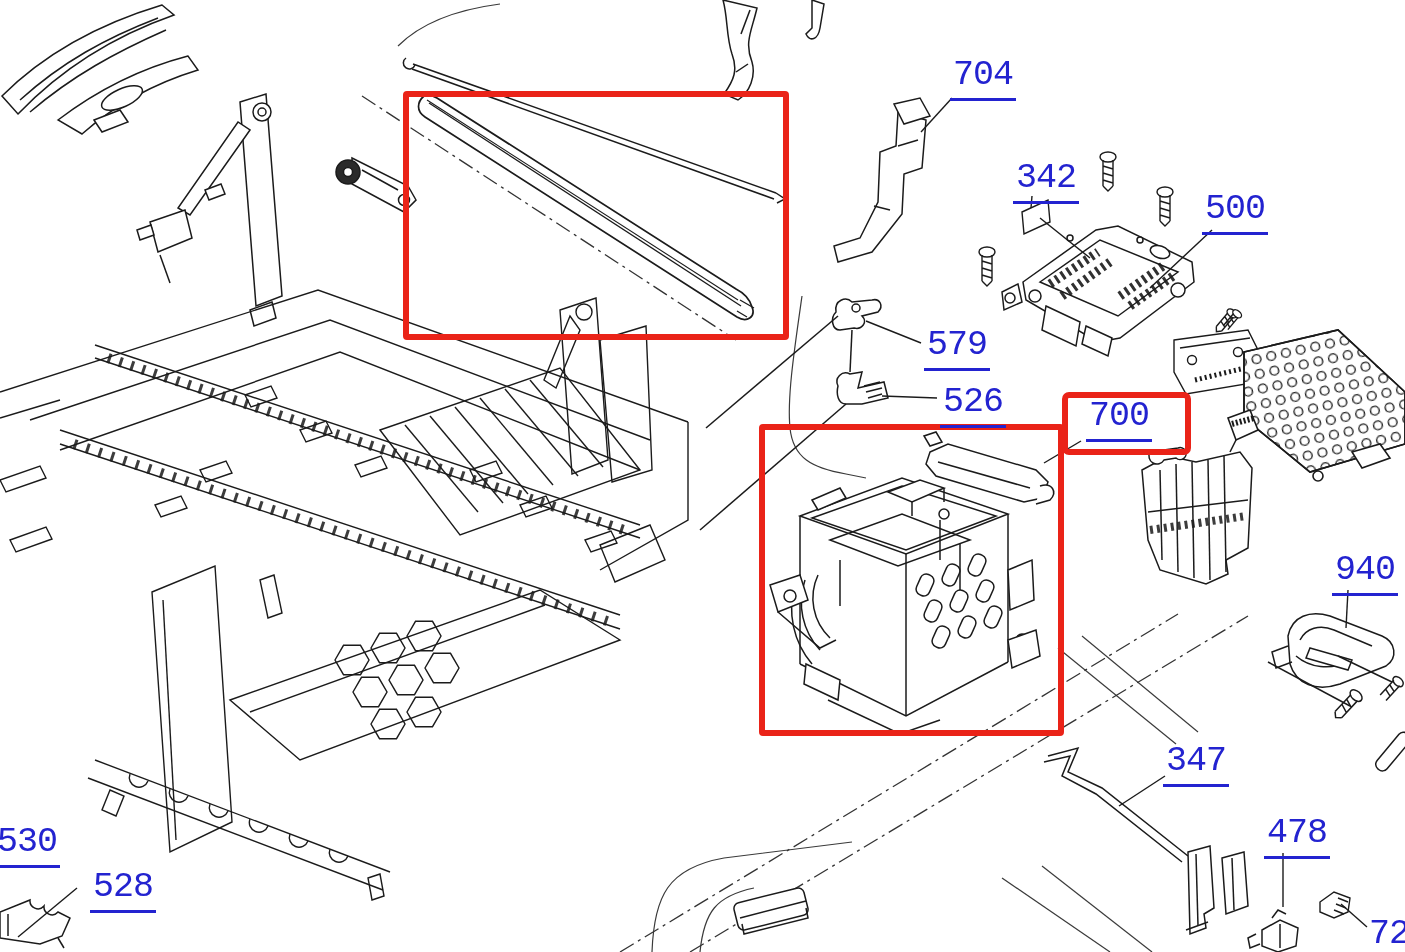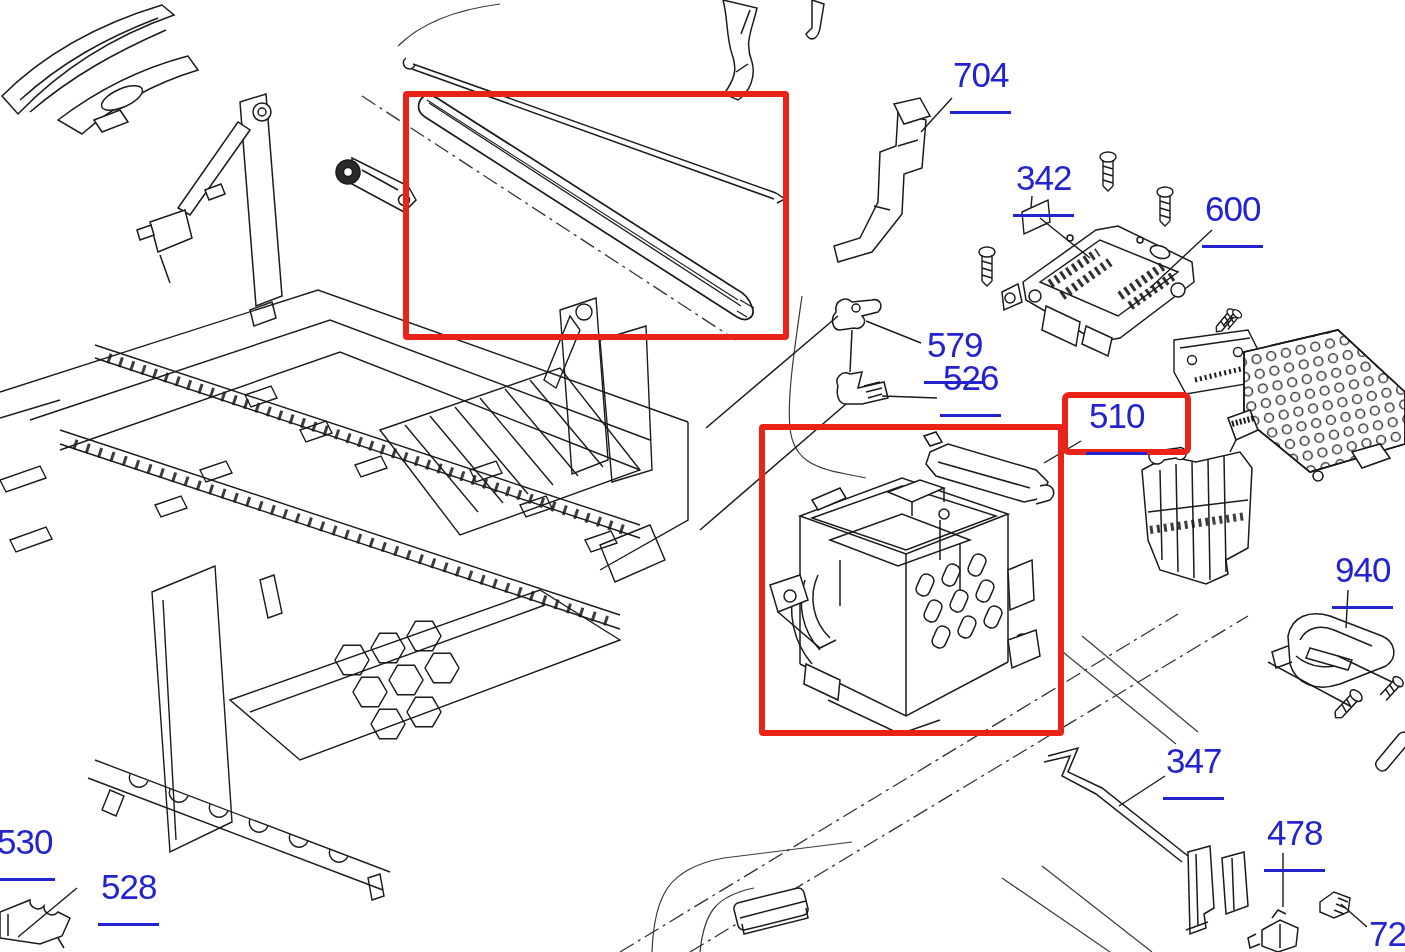--- a/index.html
+++ b/index.html
@@ -7,24 +7,25 @@
     width:1405px;height:952px;position:relative;overflow:hidden;
     background:var(--bg,#fff);
     font-family:"Liberation Sans", sans-serif;
   }
   svg{position:absolute;left:0;top:0;}
   .part-label{
     position:absolute;
     font-size:35px;line-height:1.05;letter-spacing:-1px;
     color:var(--blue,#2323d0);
     border-bottom:3px solid var(--blue,#2323d0);
-    padding:0 3px 17px 3px;
+    padding:0 3px 4px 3px;
     cursor:pointer;
     white-space:nowrap;
     z-index:30;
+    font-family:Liberation Mono, monospace;
   }
   .hl-box{
     position:absolute;
     border:6px solid var(--red,#ea2318);
     border-radius:4px;
     z-index:20;
     pointer-events:none;
   }
   .hl-box.callout{border-radius:7px;}
 </style>
@@ -384,22 +385,22 @@
     <line x1="77" y1="888" x2="18" y2="937"></line>
   </g>
 </svg>
 
 <div class="hl-box" style="left:403px;top:91px;width:374px;height:237px;"></div>
 <div class="hl-box" style="left:759px;top:424px;width:293px;height:300px;"></div>
 <div class="hl-box callout" style="left:1062px;top:392px;width:117px;height:51px;"></div>
 
 <div class="part-label" style="left:950px;top:57px;">704</div>
 <div class="part-label" style="left:1013px;top:160px;">342</div>
-<div class="part-label" style="left:1202px;top:191px;">600</div>
+<div class="part-label" style="left:1202px;top:191px;">500</div>
 <div class="part-label" style="left:924px;top:327px;">579</div>
-<div class="part-label" style="left:940px;top:360px;">526</div>
-<div class="part-label" style="left:1086px;top:398px;">510</div>
+<div class="part-label" style="left:940px;top:384px;">526</div>
+<div class="part-label" style="left:1086px;top:398px;">700</div>
 <div class="part-label" style="left:1332px;top:552px;">940</div>
 <div class="part-label" style="left:1163px;top:743px;">347</div>
 <div class="part-label" style="left:1264px;top:815px;">478</div>
 <div class="part-label" style="left:-6px;top:824px;">530</div>
-<div class="part-label" style="left:98px;top:869px;">528</div>
+<div class="part-label" style="left:90px;top:869px;">528</div>
 <div class="part-label" style="left:1366px;top:916px;border-bottom:none;">72</div>
 
 </body></html>

